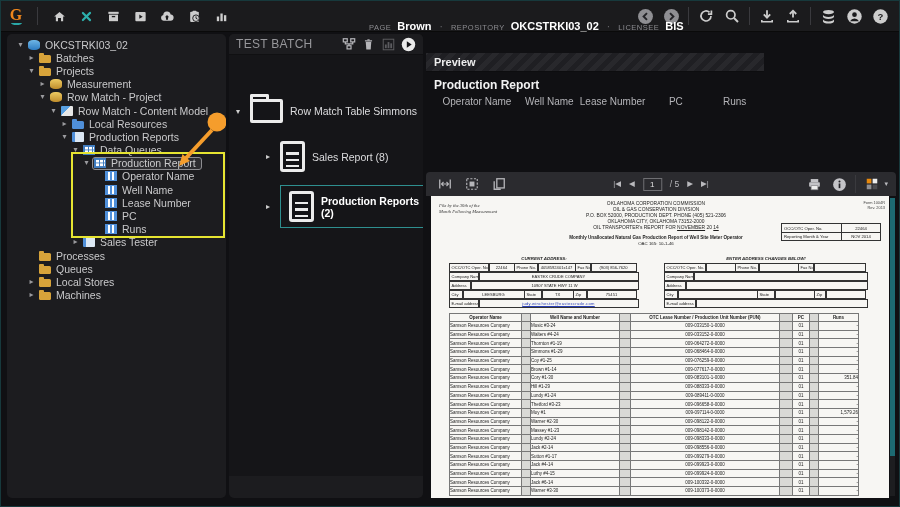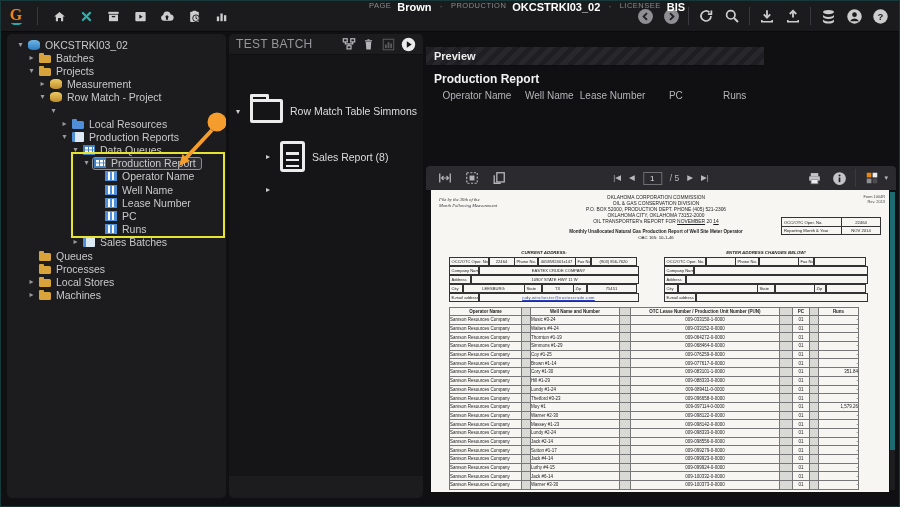--- a/index.html
+++ b/index.html
@@ -9,21 +9,21 @@
   
   .topbar{position:absolute;left:0;top:0;width:100%;height:31px;background:#1b1b1d;
     display:flex;align-items:center;border-bottom:1px solid #0a0a0a;}
   .logo{width:30px;text-align:center;font-family:"Liberation Serif",serif;font-weight:bold;
     font-size:16px;color:#ef861c;line-height:1;}
   .logo i{display:block;width:11px;height:4px;margin:-2px auto 0;border-bottom:2.5px solid #2aa7a7;border-radius:50%;}
   .tb-sep{width:1px;height:18px;background:#3a3a3e;margin:0 6px;}
   .tb-icons{display:flex;align-items:center;gap:9px;margin-left:6px;}
   .tbi{width:18px;height:18px;display:flex;align-items:center;justify-content:center;}
   .tbi svg{display:block;}
-  .tb-center{position:absolute;left:368px;top:0;height:31px;display:flex;align-items:flex-start;gap:6px;white-space:nowrap;}
+  .tb-center{position:absolute;left:368px;top:0;height:31px;display:flex;align-items:flex-end;gap:6px;white-space:nowrap;}
   .tb-label{font-size:7.5px;color:#8b8b8f;letter-spacing:.5px;}
   .tb-value{font-size:11px;color:#fff;font-weight:bold;}
   .tb-dot{color:#6a6a6e;font-size:10px;margin:0 2px;}
   .tb-right{margin-left:auto;display:flex;align-items:center;gap:8px;padding-right:10px;}
   .tb-vsep{width:1px;height:18px;background:#3a3a3e;}
   
   .left-panel{position:absolute;left:6px;top:33px;width:219px;height:464px;background:#1c1c1f;
     border-radius:5px;overflow:hidden;}
   .tree{padding-top:4px;}
   .trow{height:13.2px;display:flex;align-items:center;font-size:10.5px;color:#c9c9cb;white-space:nowrap;}
@@ -59,21 +59,21 @@
   .mrow{position:absolute;display:flex;align-items:center;gap:7px;}
   .big-folder{width:33px;height:24px;border:3px solid #ececec;border-radius:2px;position:relative;}
   .big-folder::before{content:"";position:absolute;top:-8px;left:-3px;width:13px;height:4px;border:3px solid #ececec;border-bottom:none;border-radius:2px 2px 0 0;}
   .big-doc{width:25px;height:31px;border:3px solid #ececec;border-radius:3px;position:relative;flex:none;}
   .big-doc::after{content:"";position:absolute;left:3px;right:3px;top:8px;height:15px;
     background:repeating-linear-gradient(#ececec 0 2.5px,transparent 2.5px 6.5px);}
   .mlabel{font-size:10.5px;color:#dcdcde;}
   .mrow.selbox .inner{display:flex;align-items:center;gap:7px;border:1px solid #2e8f8f;padding:5px 8px;width:148px;}
   .mrow.selbox .mlabel{font-weight:bold;color:#fff;}
   
-  .right-panel{position:absolute;left:425px;top:27px;width:470px;height:464px;}
+  .right-panel{position:absolute;left:425px;top:33px;width:470px;height:464px;}
   .preview-header{position:absolute;left:0;top:19px;width:338px;height:19px;
     background:repeating-linear-gradient(315deg,#28282c 0 5px,#1f1f23 5px 10px);
     display:flex;align-items:center;padding:0 8px;border-bottom:1px solid #0d0d0f;}
   .preview-header span{font-size:11px;font-weight:bold;color:#ededed;}
   .preview-title{position:absolute;left:8px;top:44px;font-size:12px;font-weight:bold;color:#f2f2f2;}
   .preview-cols{position:absolute;left:8px;top:62px;width:330px;display:flex;}
   .pcol{font-size:10px;color:#b4b4b8;text-align:center;line-height:1.15;}
   
   .viewer{position:absolute;left:0;top:138px;width:470px;height:326px;}
   .vtoolbar{position:absolute;left:0;top:0;width:470px;height:24px;background:#2b2b2f;
@@ -175,21 +175,21 @@
               <rect x="6.8" y="4.8" width="2.5" height="8.2"></rect>
               <rect x="10.6" y="6.6" width="2.5" height="6.4"></rect>
             </g>
           </svg>
         </span>
       </div>
     <div class="tb-center">
       <span class="tb-label">PAGE</span>
       <span class="tb-value">Brown</span>
       <span class="tb-dot">·</span>
-      <span class="tb-label">PRODUCTION</span>
+      <span class="tb-label">REPOSITORY</span>
       <span class="tb-value">OKCSTRKI03_02</span>
       <span class="tb-dot">·</span>
       <span class="tb-label">LICENSEE</span>
       <span class="tb-value">BIS</span>
     </div>
     <div class="tb-right" id="tb-right">
         <span class="tbi">
           <svg width="17" height="17" viewBox="0 0 16 16">
             <circle cx="8" cy="8" r="7" fill="#8f8f93"></circle>
             <path d="M9.4 4.8 6.2 8l3.2 3.2" stroke="#232327" stroke-width="1.8" fill="none"></path>
@@ -287,20 +287,24 @@
         </div>
         <div class="trow" style="padding-left: 30px;">
           <span class="texp">▾</span>
           <span class="tcontent">
             <span class="ic ic-proj"></span>
             <span>Row Match - Project</span>
           </span>
         </div>
         <div class="trow" style="padding-left: 41px;">
           <span class="texp">▾</span>
+          <span class="tcontent">
+            <span class="ic ic-cm"></span>
+            <span>Row Match - Content Model</span>
+          </span>
         </div>
         <div class="trow" style="padding-left: 52px;">
           <span class="texp">▸</span>
           <span class="tcontent">
             <span class="ic ic-bfolder"></span>
             <span>Local Resources</span>
           </span>
         </div>
         <div class="trow" style="padding-left: 52px;">
           <span class="texp">▾</span>
@@ -355,35 +359,35 @@
           <span class="texp"></span>
           <span class="tcontent">
             <span class="ic ic-col"></span>
             <span>Runs</span>
           </span>
         </div>
         <div class="trow" style="padding-left: 63px;">
           <span class="texp">▸</span>
           <span class="tcontent">
             <span class="ic ic-doct"></span>
-            <span>Sales Batches</span>
+            <span>Sales Tester</span>
           </span>
         </div>
         <div class="trow" style="padding-left: 19px;">
           <span class="texp"></span>
           <span class="tcontent">
             <span class="ic ic-folder"></span>
-            <span>Queues</span>
+            <span>Processes</span>
           </span>
         </div>
         <div class="trow" style="padding-left: 19px;">
           <span class="texp"></span>
           <span class="tcontent">
             <span class="ic ic-folder"></span>
-            <span>Processes</span>
+            <span>Queues</span>
           </span>
         </div>
         <div class="trow" style="padding-left: 19px;">
           <span class="texp">▸</span>
           <span class="tcontent">
             <span class="ic ic-folder"></span>
             <span>Local Stores</span>
           </span>
         </div>
         <div class="trow" style="padding-left: 19px;">
@@ -447,20 +451,24 @@
           <span class="big-folder"></span>
           <span class="mlabel">Row Match Table Simmons</span>
         </div>
         <div class="mrow" style="top: 86px; left: 34px;">
           <span class="mexp">▸</span>
           <span class="big-doc"></span>
           <span class="mlabel">Sales Report (8)</span>
         </div>
         <div class="mrow selbox" style="top: 130px; left: 34px;">
           <span class="mexp">▸</span>
+          <span class="inner">
+            <span class="big-doc"></span>
+            <span class="mlabel">Production Reports (2)</span>
+          </span>
         </div>
       </div>
   </section>
 
   <section class="right-panel">
     <div class="preview-header">
       <span>Preview</span>
     </div>
     <div class="preview-title">Production Report</div>
     <div class="preview-cols" id="preview-cols">

